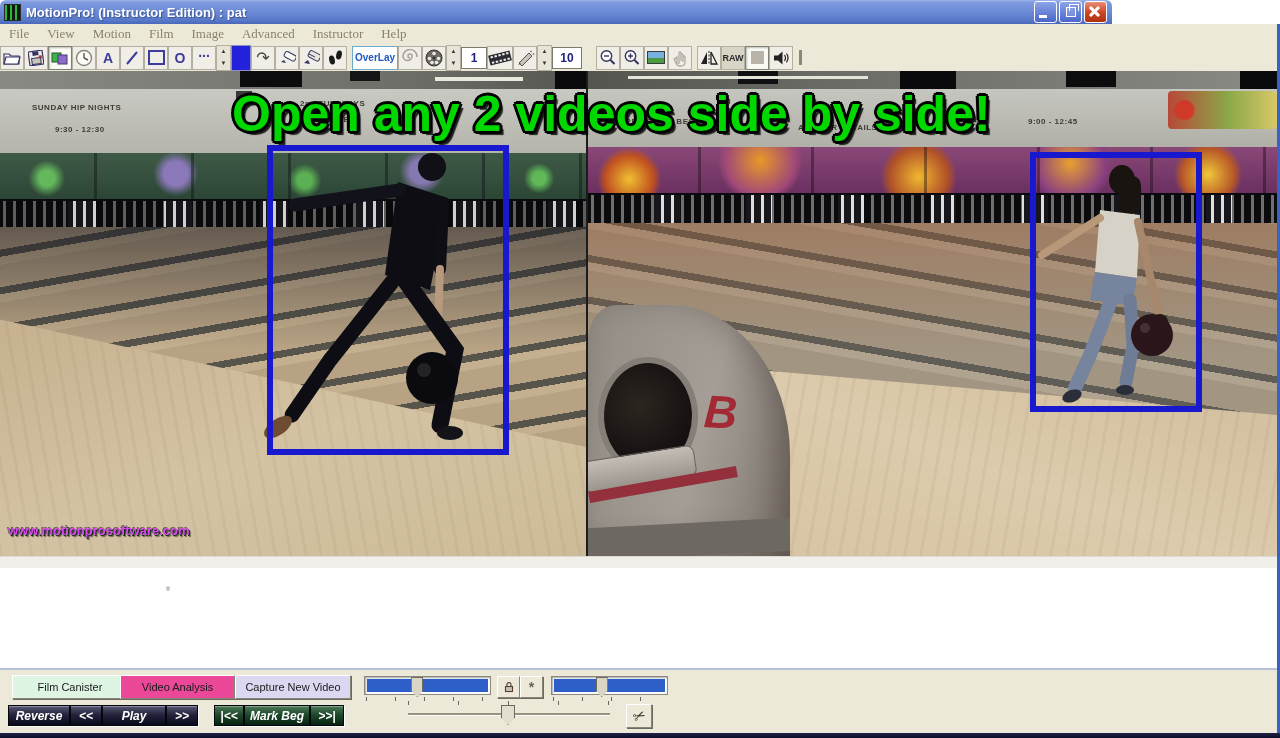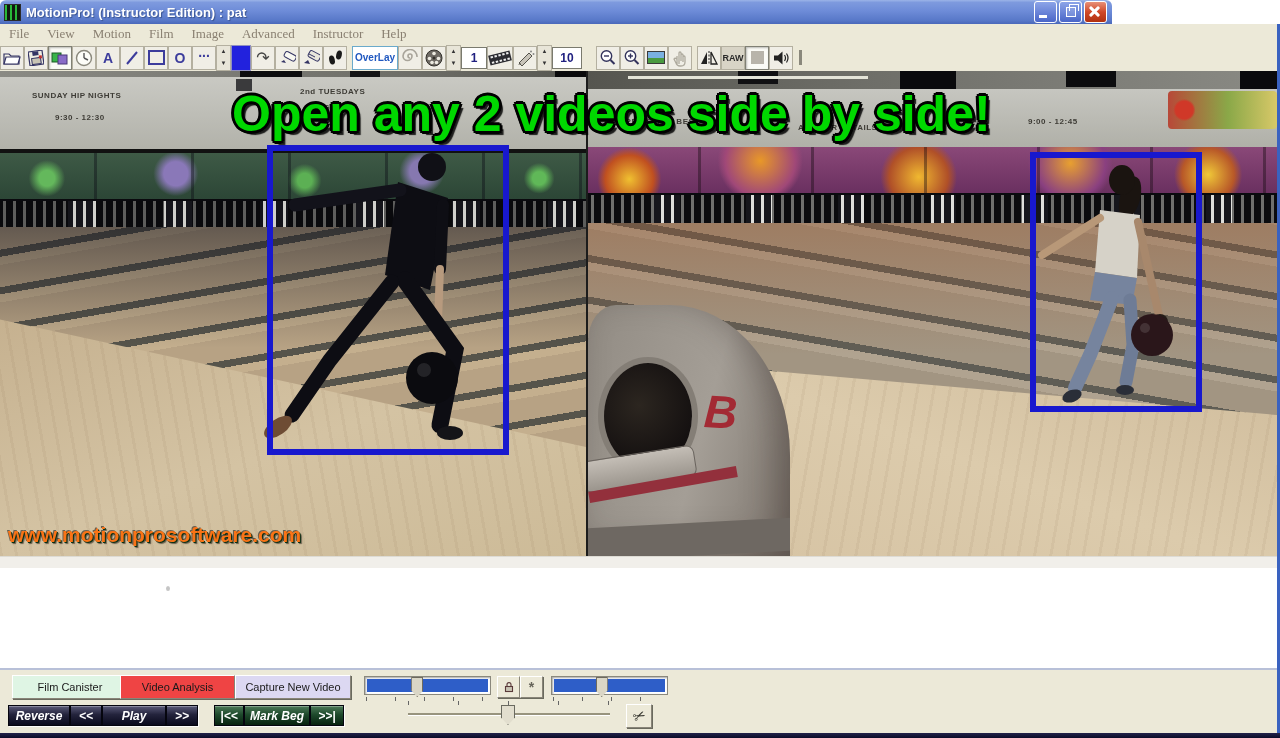--- a/index.html
+++ b/index.html
@@ -42,21 +42,21 @@
   
   #videos{left:0;top:71px;width:1280px;height:485px;background:#111;}
   .vpanel{position:absolute;top:0;height:485px;overflow:hidden;}
   .layer{position:absolute;left:0;width:100%;}
   .sign{position:absolute;font-size:8px;font-weight:bold;color:#3E3C36;letter-spacing:.5px;white-space:nowrap;}
   .bluebox{position:absolute;border:6px solid #1818CE;}
   .caption{position:absolute;left:232px;top:18px;width:1000px;font-size:50px;font-weight:bold;
     color:#00D800;letter-spacing:0px;line-height:1;white-space:nowrap;
     text-shadow:3px 0 0 #000,-3px 0 0 #000,0 3px 0 #000,0 -3px 0 #000,
                 2px 2px 0 #000,-2px -2px 0 #000,2px -2px 0 #000,-2px 2px 0 #000,4px 4px 1px rgba(0,0,0,.85);}
-  .watermark{position:absolute;left:8px;top:452px;font-size:21px;font-weight:bold;color:#f97316;
+  .watermark{position:absolute;left:8px;top:452px;font-size:13px;font-weight:bold;color:#d946ef;
     text-shadow:1px 1px 0 rgba(0,40,10,.9),-1px -1px 0 rgba(0,0,0,.5),2px 2px 1px rgba(0,0,0,.5);}
   
   #understrip{left:0;top:556px;width:1280px;height:12px;background:#F1EFEA;
     border-top:1px solid #DDDBD4;border-bottom:1px solid #E4E2DB;}
   #whitearea{left:0;top:568px;width:1280px;height:100px;background:#FFF;}
   #bottompanel{left:0;top:668px;width:1280px;height:65px;background:#ECE9D8;border-top:2px solid #B8C0D8;}
   .tabbtn{position:absolute;top:5px;height:22px;border:1px solid #888478;
     border-top-color:#FFF;border-left-color:#FFF;box-shadow:1px 1px 0 #6A6A5E;
     font-size:11px;color:#1A1A1A;display:flex;align-items:center;justify-content:center;}
   .track{position:absolute;top:6px;height:19px;background:#FFF;border:1px solid #8A887C;
@@ -274,21 +274,21 @@
 
   <div id="videos" class="abs">
 
     <div class="vpanel" style="left:0;width:586px;">
       <div class="layer" style="top:0;height:22px;background:linear-gradient(90deg,#8A8A84,#6E6E68 70%,#55554F);">
         <div class="abs" style="left:240px;top:0;width:62px;height:16px;background:#0C0C0E;"></div>
         <div class="abs" style="left:350px;top:0;width:30px;height:10px;background:#141416;"></div>
         <div class="abs" style="left:555px;top:0;width:31px;height:22px;background:#0A0A0C;"></div>
         <div class="abs" style="left:435px;top:6px;width:88px;height:4px;background:#E8E8DC;"></div>
       </div>
-      <div class="layer" style="top:6px;height:72px;background:linear-gradient(180deg,#C9C9C3,#B2B2AA);padding-left:48px;">
+      <div class="layer" style="top:18px;height:72px;background:linear-gradient(180deg,#C9C9C3,#B2B2AA);padding-left:48px;">
         <span class="sign" style="left:32px;top:14px;">SUNDAY HIP NIGHTS</span>
         <span class="sign" style="left:55px;top:36px;">9:30 - 12:30</span>
         <span class="sign" style="left:300px;top:10px;">2nd TUESDAYS</span>
         <span class="sign" style="left:305px;top:26px;">2nd GAMES</span>
         <div class="abs" style="left:236px;top:2px;width:16px;height:12px;background:#3A3A3C;"></div>
       </div>
       <div class="layer" style="top:82px;height:46px;background:
         repeating-linear-gradient(90deg,transparent 0 94px,rgba(10,10,20,.4) 94px 97px),
         radial-gradient(circle 26px at 8% 55%,#64B85C 0 30%,transparent 70%),
         radial-gradient(circle 30px at 30% 45%,#8A78B8 0 40%,transparent 75%),
@@ -395,21 +395,21 @@
   </div>
 
   <div id="understrip" class="abs"></div>
   <div id="whitearea" class="abs">
     <div class="abs" style="left:166px;top:18px;width:4px;height:5px;background:rgba(150,150,150,.55);border-radius:50%;"></div>
   </div>
 
   <div id="bottompanel" class="abs">
 
     <div class="tabbtn" style="left:12px;width:114px;background:#DFF5E4;">Film Canister</div>
-    <div class="tabbtn" style="left:120px;width:113px;background:#ef4444;">Video Analysis</div>
+    <div class="tabbtn" style="left:120px;width:113px;background:#ec4899;">Video Analysis</div>
     <div class="tabbtn" style="left:235px;width:114px;background:#DCD8F2;">Capture New Video</div>
 
     <div class="track" style="left:364px;width:127px;">
       <div class="fill"></div>
       <div class="thumbv" style="left:37%;"></div>
     </div>
     <div class="ticks" style="left:366px;top:27px;width:124px;"></div>
 
     <div class="sqbtn" style="left:497px;">
       <svg width="12" height="12" viewBox="0 0 12 12">

